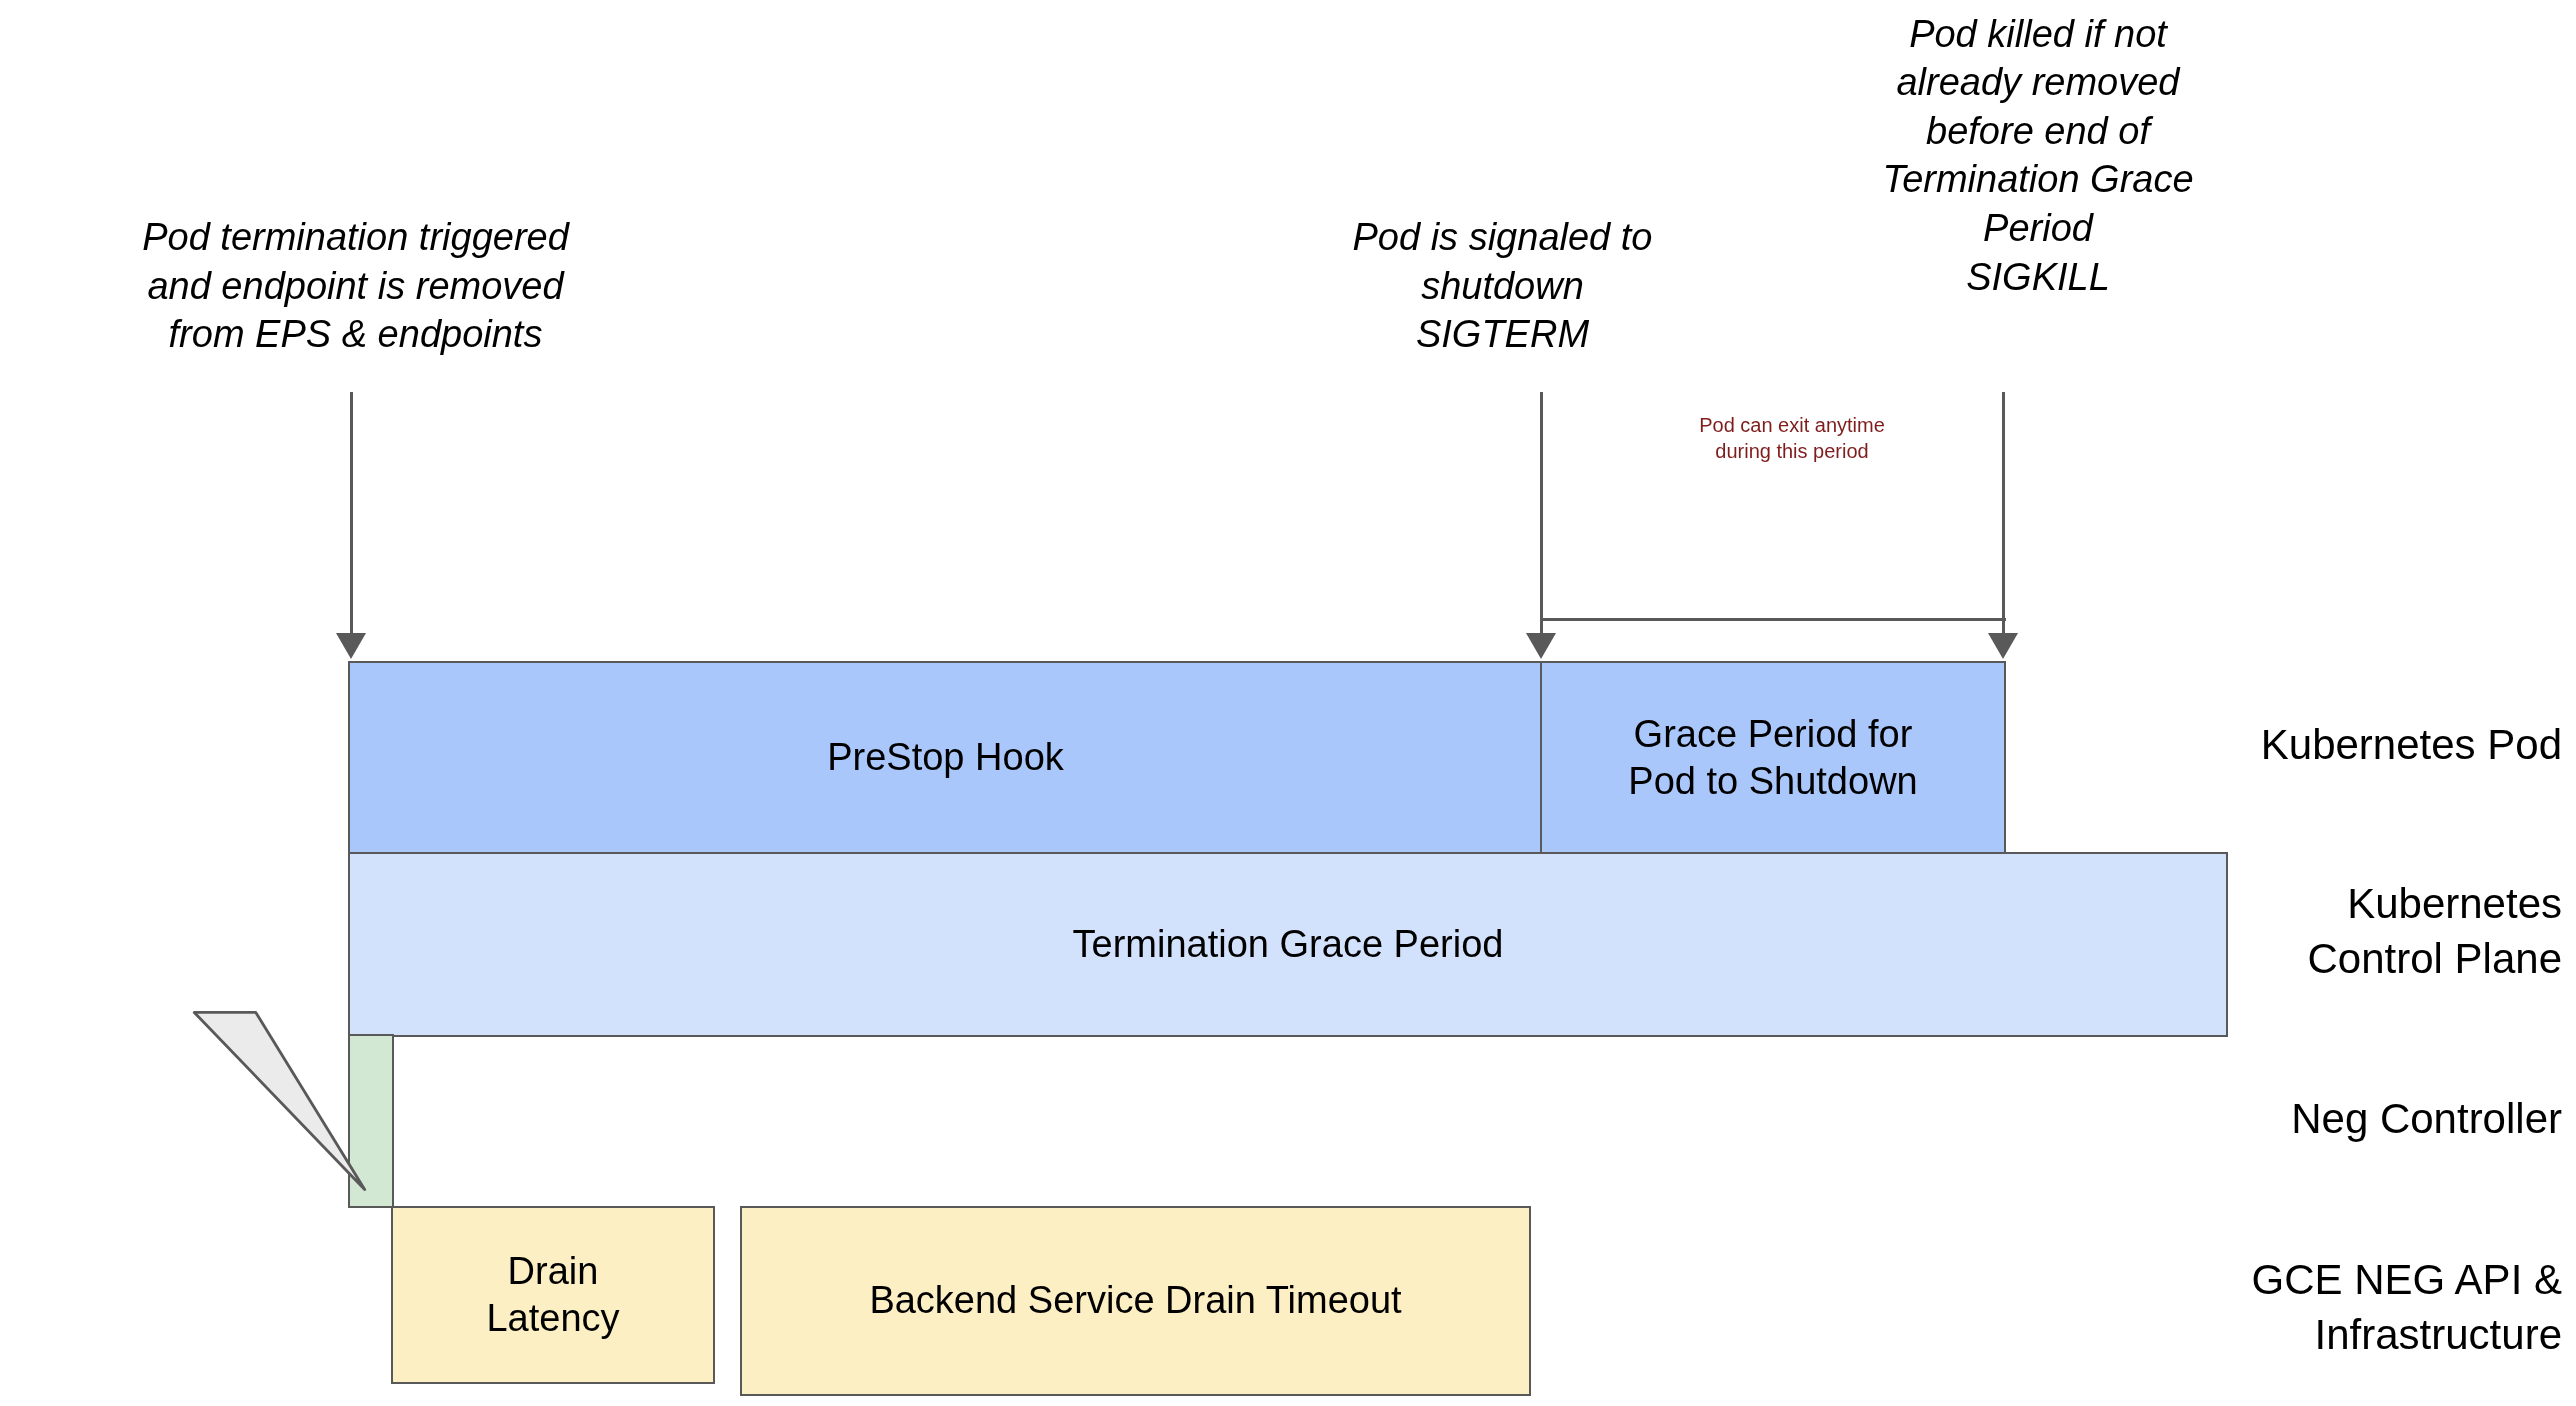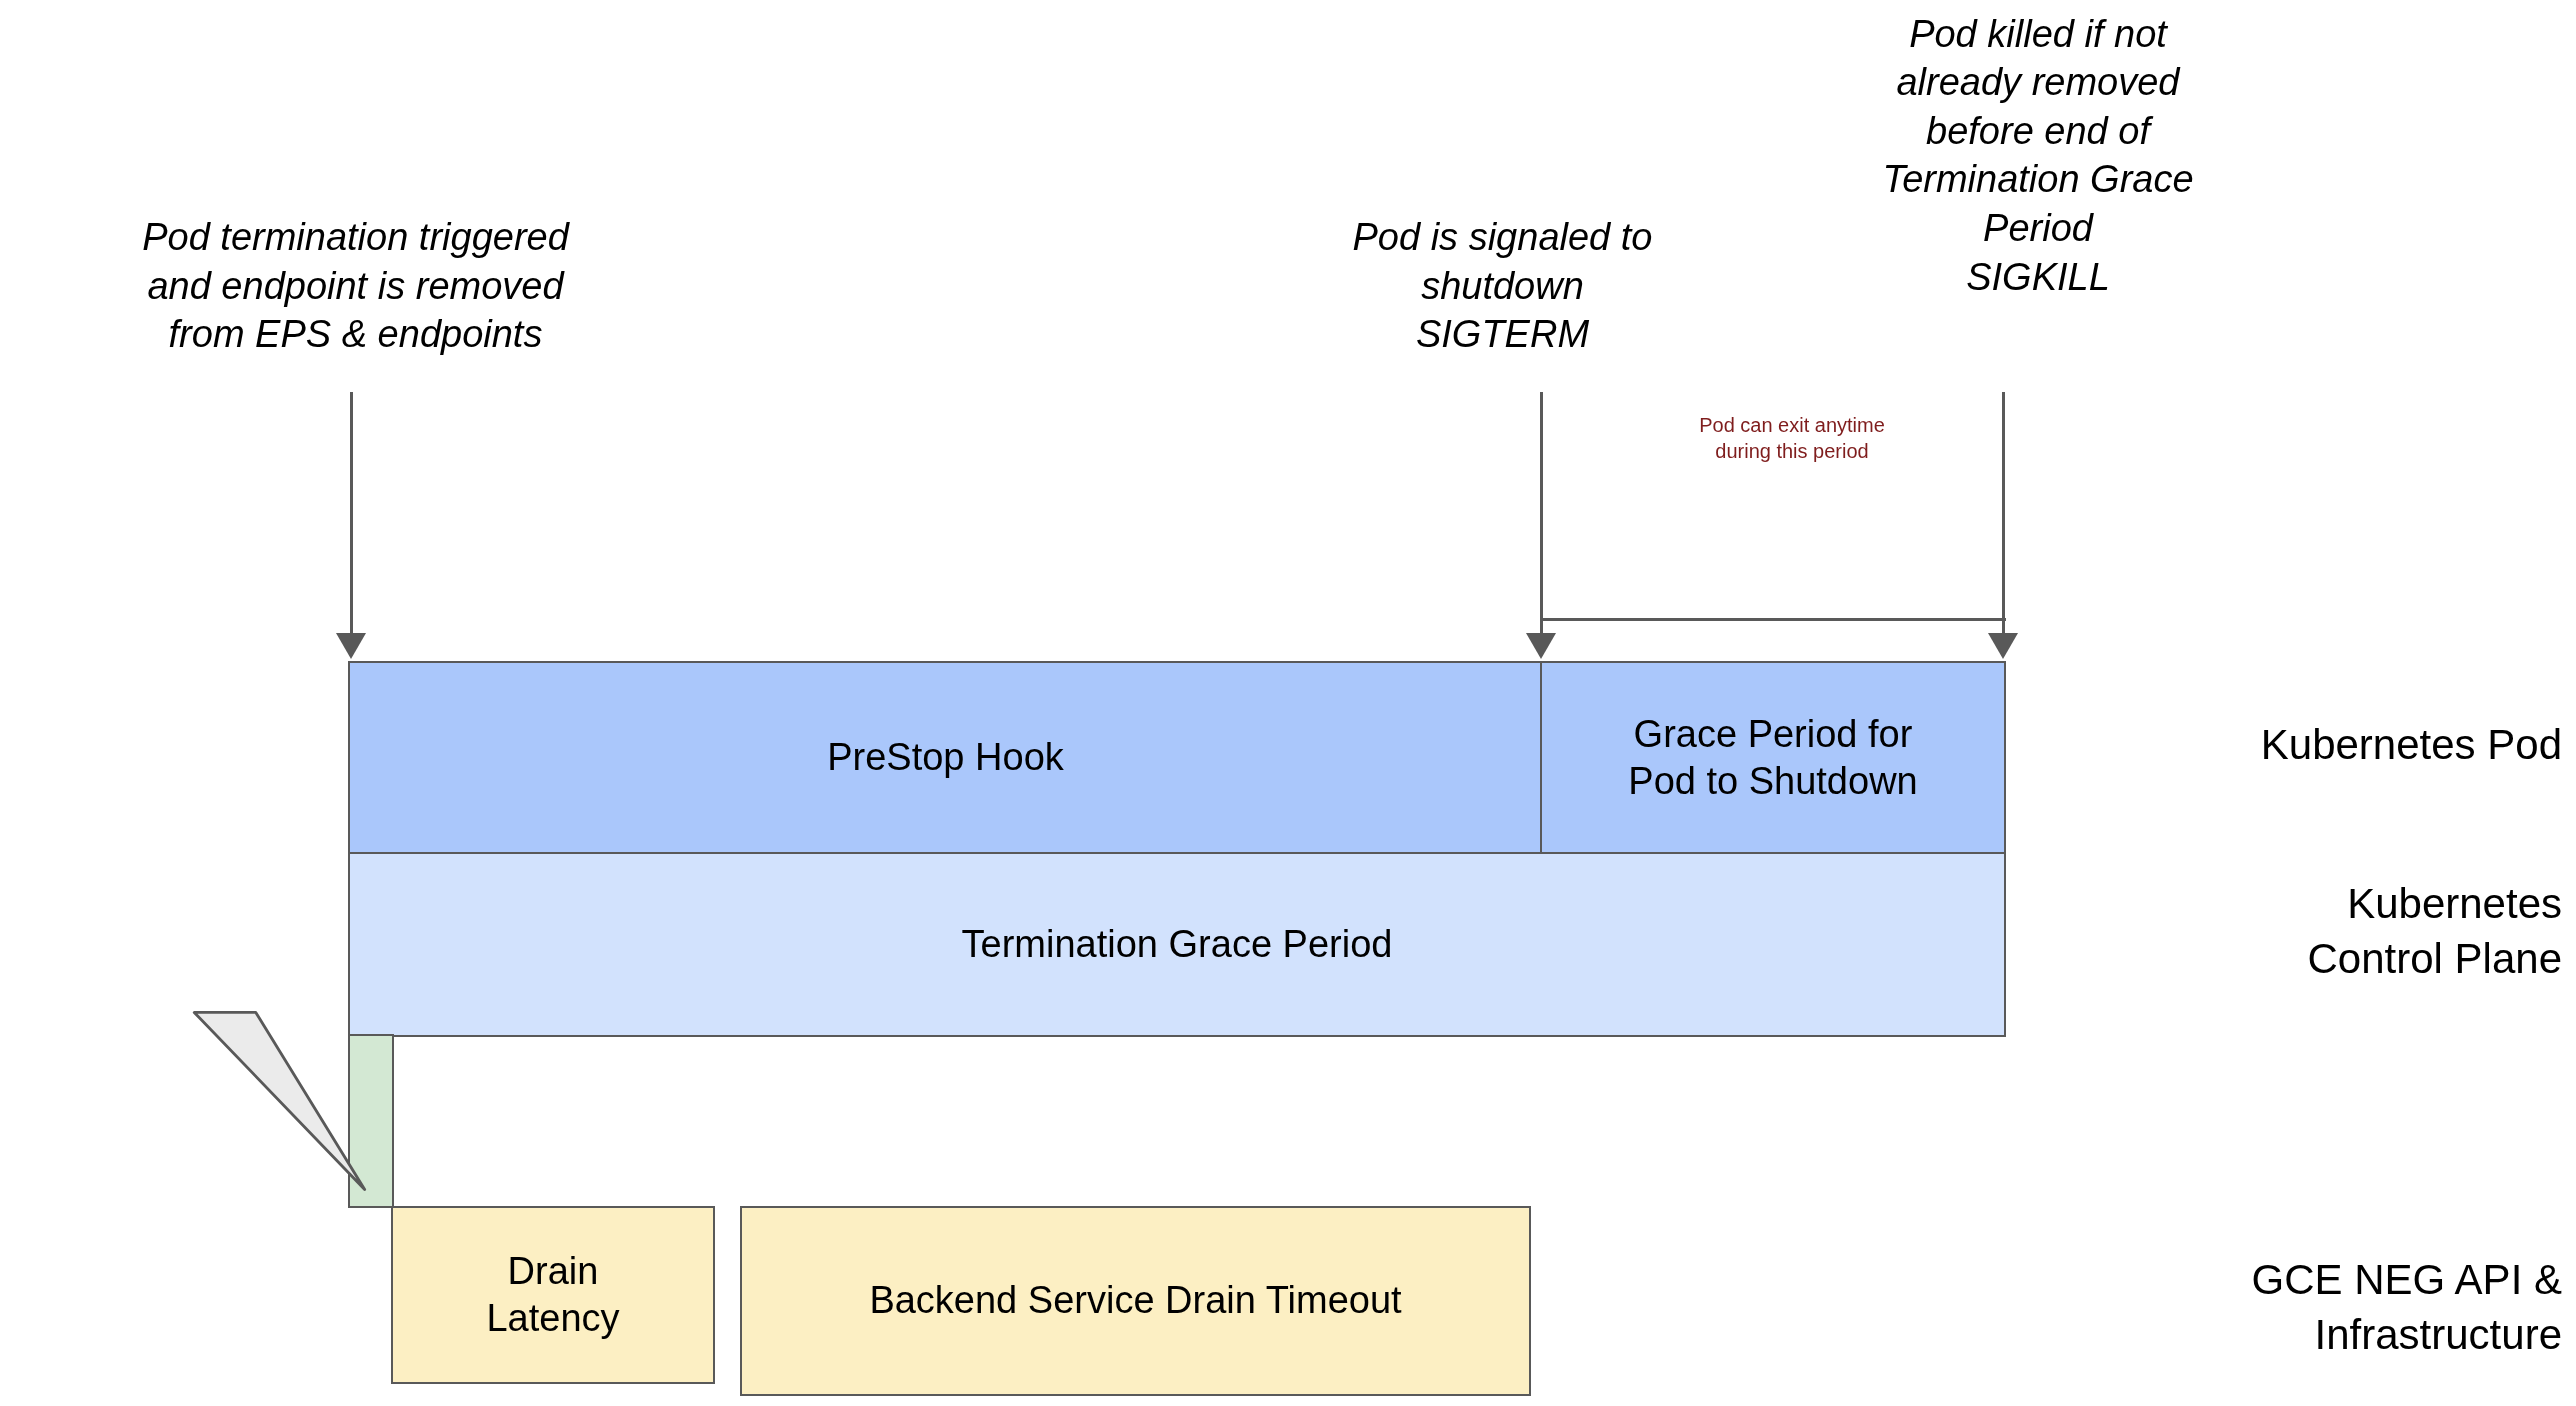--- a/index.html
+++ b/index.html
@@ -130,37 +130,38 @@
   <div class="vline" style="left:2002px; top:392px; height:248px;"></div>
   <div class="arrowhead" style="left:1988px; top:633px;"></div>
 
   <div class="hline" style="left:1540px; top:618px; width:466px;"></div>
 
   <div class="bar" style="left:348px; top:661px; width:1195px; height:194px; background:#AAC7FB;">PreStop Hook</div>
 
   <div class="bar" style="left:1540px; top:661px; width:466px; height:194px; background:#AAC7FB;">Grace Period for
 Pod to Shutdown</div>
 
-  <div class="bar" style="left:348px; top:852px; width:1658px; height:185px; background:#D2E2FD;">Termination Grace Period</div>
+  <div class="bar" style="left:348px; top:852px; width:1880px; height:185px; background:#D2E2FD;">Termination Grace Period</div>
 
   <div class="bar" style="left:348px; top:1034px; width:46px; height:174px; background:#D3E8D3;"></div>
 
   <div class="bar" style="left:391px; top:1206px; width:324px; height:178px; background:#FCEFC3;">Drain
 Latency</div>
 
   <div class="bar" style="left:712px; top:1206px; width:791px; height:190px; background:#FCEFC3;margin-left:28px;">Backend Service Drain Timeout</div>
 
 
   <svg class="callout-tail" width="398" height="284" style="left:0px; top:967px;" viewBox="0 0 420 300">
     <polygon points="205,48 270,48 385,235" fill="#EBEBEB" stroke="#595959" stroke-width="3" stroke-linejoin="round"></polygon>
   </svg>
 
   <div class="legend" style="left:2135px; top:718px; width:427px;">Kubernetes Pod</div>
 
   <div class="legend" style="left:2135px; top:877px; width:427px;">Kubernetes
 Control Plane</div>
 
+  <div class="legend" style="left:2135px; top:1092px; width:427px;">Neg Controller</div>
 
   <div class="legend" style="left:2135px; top:1253px; width:427px;">GCE NEG API &amp;
 Infrastructure</div>
 
 </div>
 
 
 </body></html>

